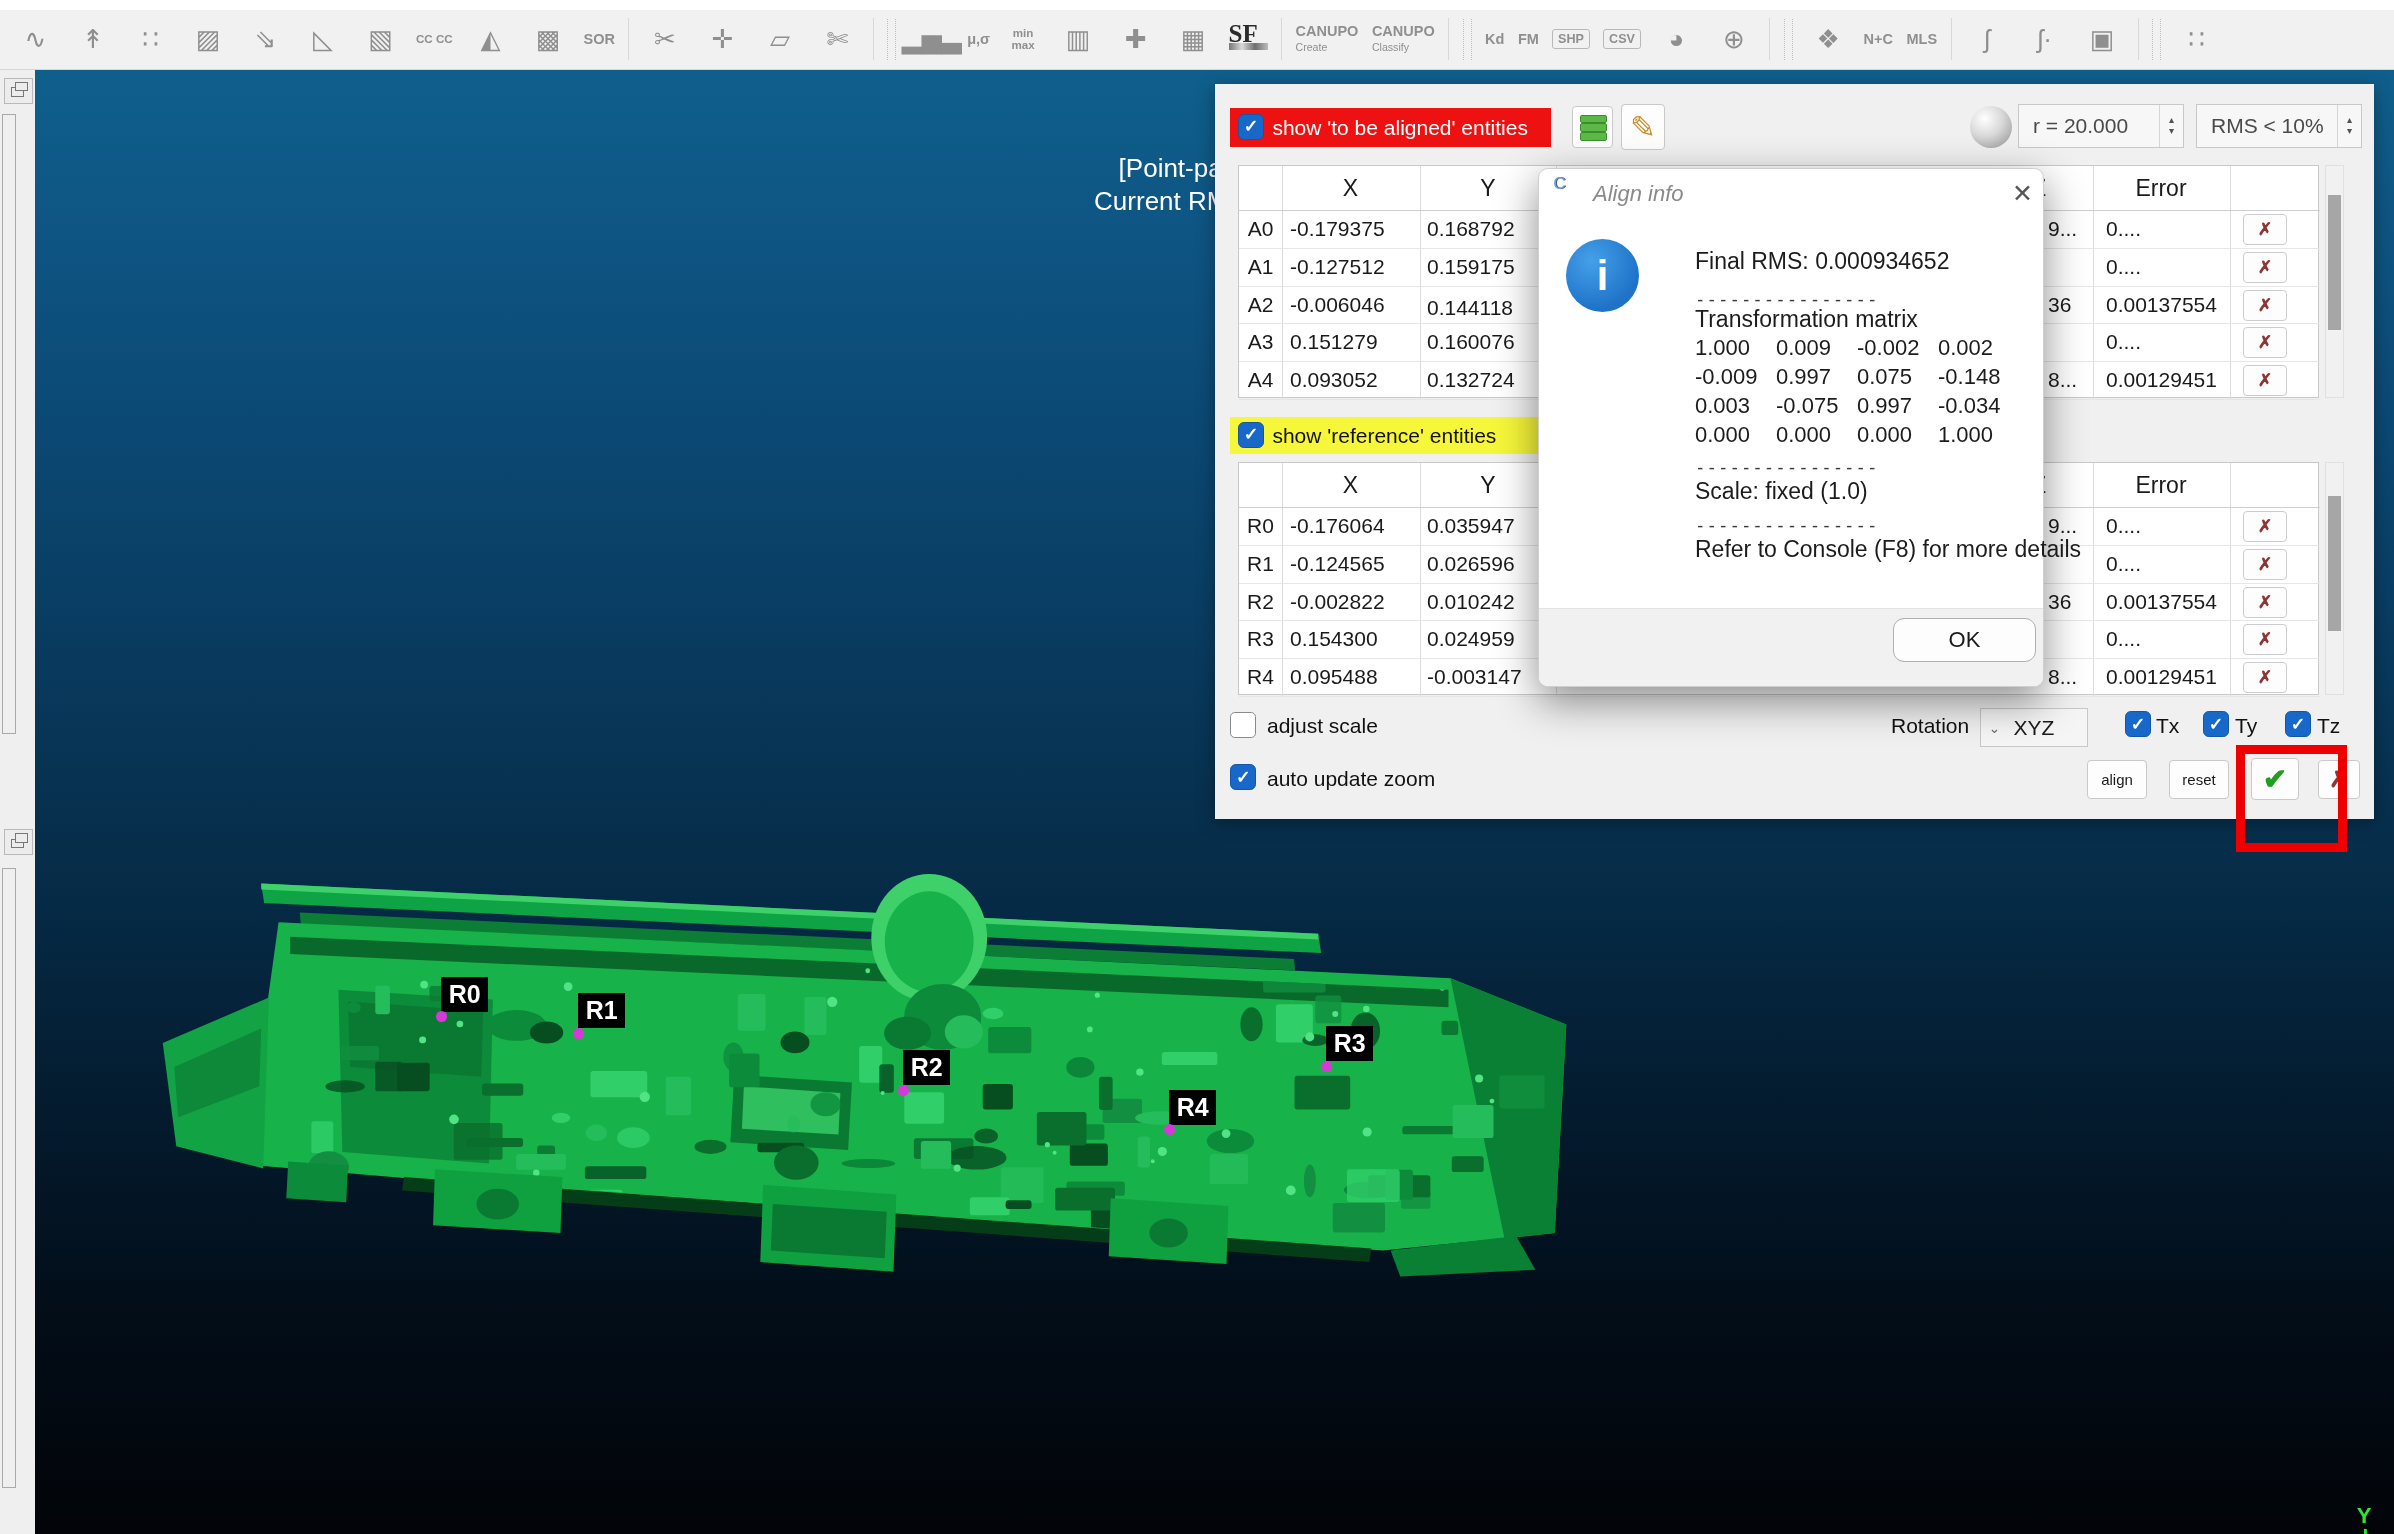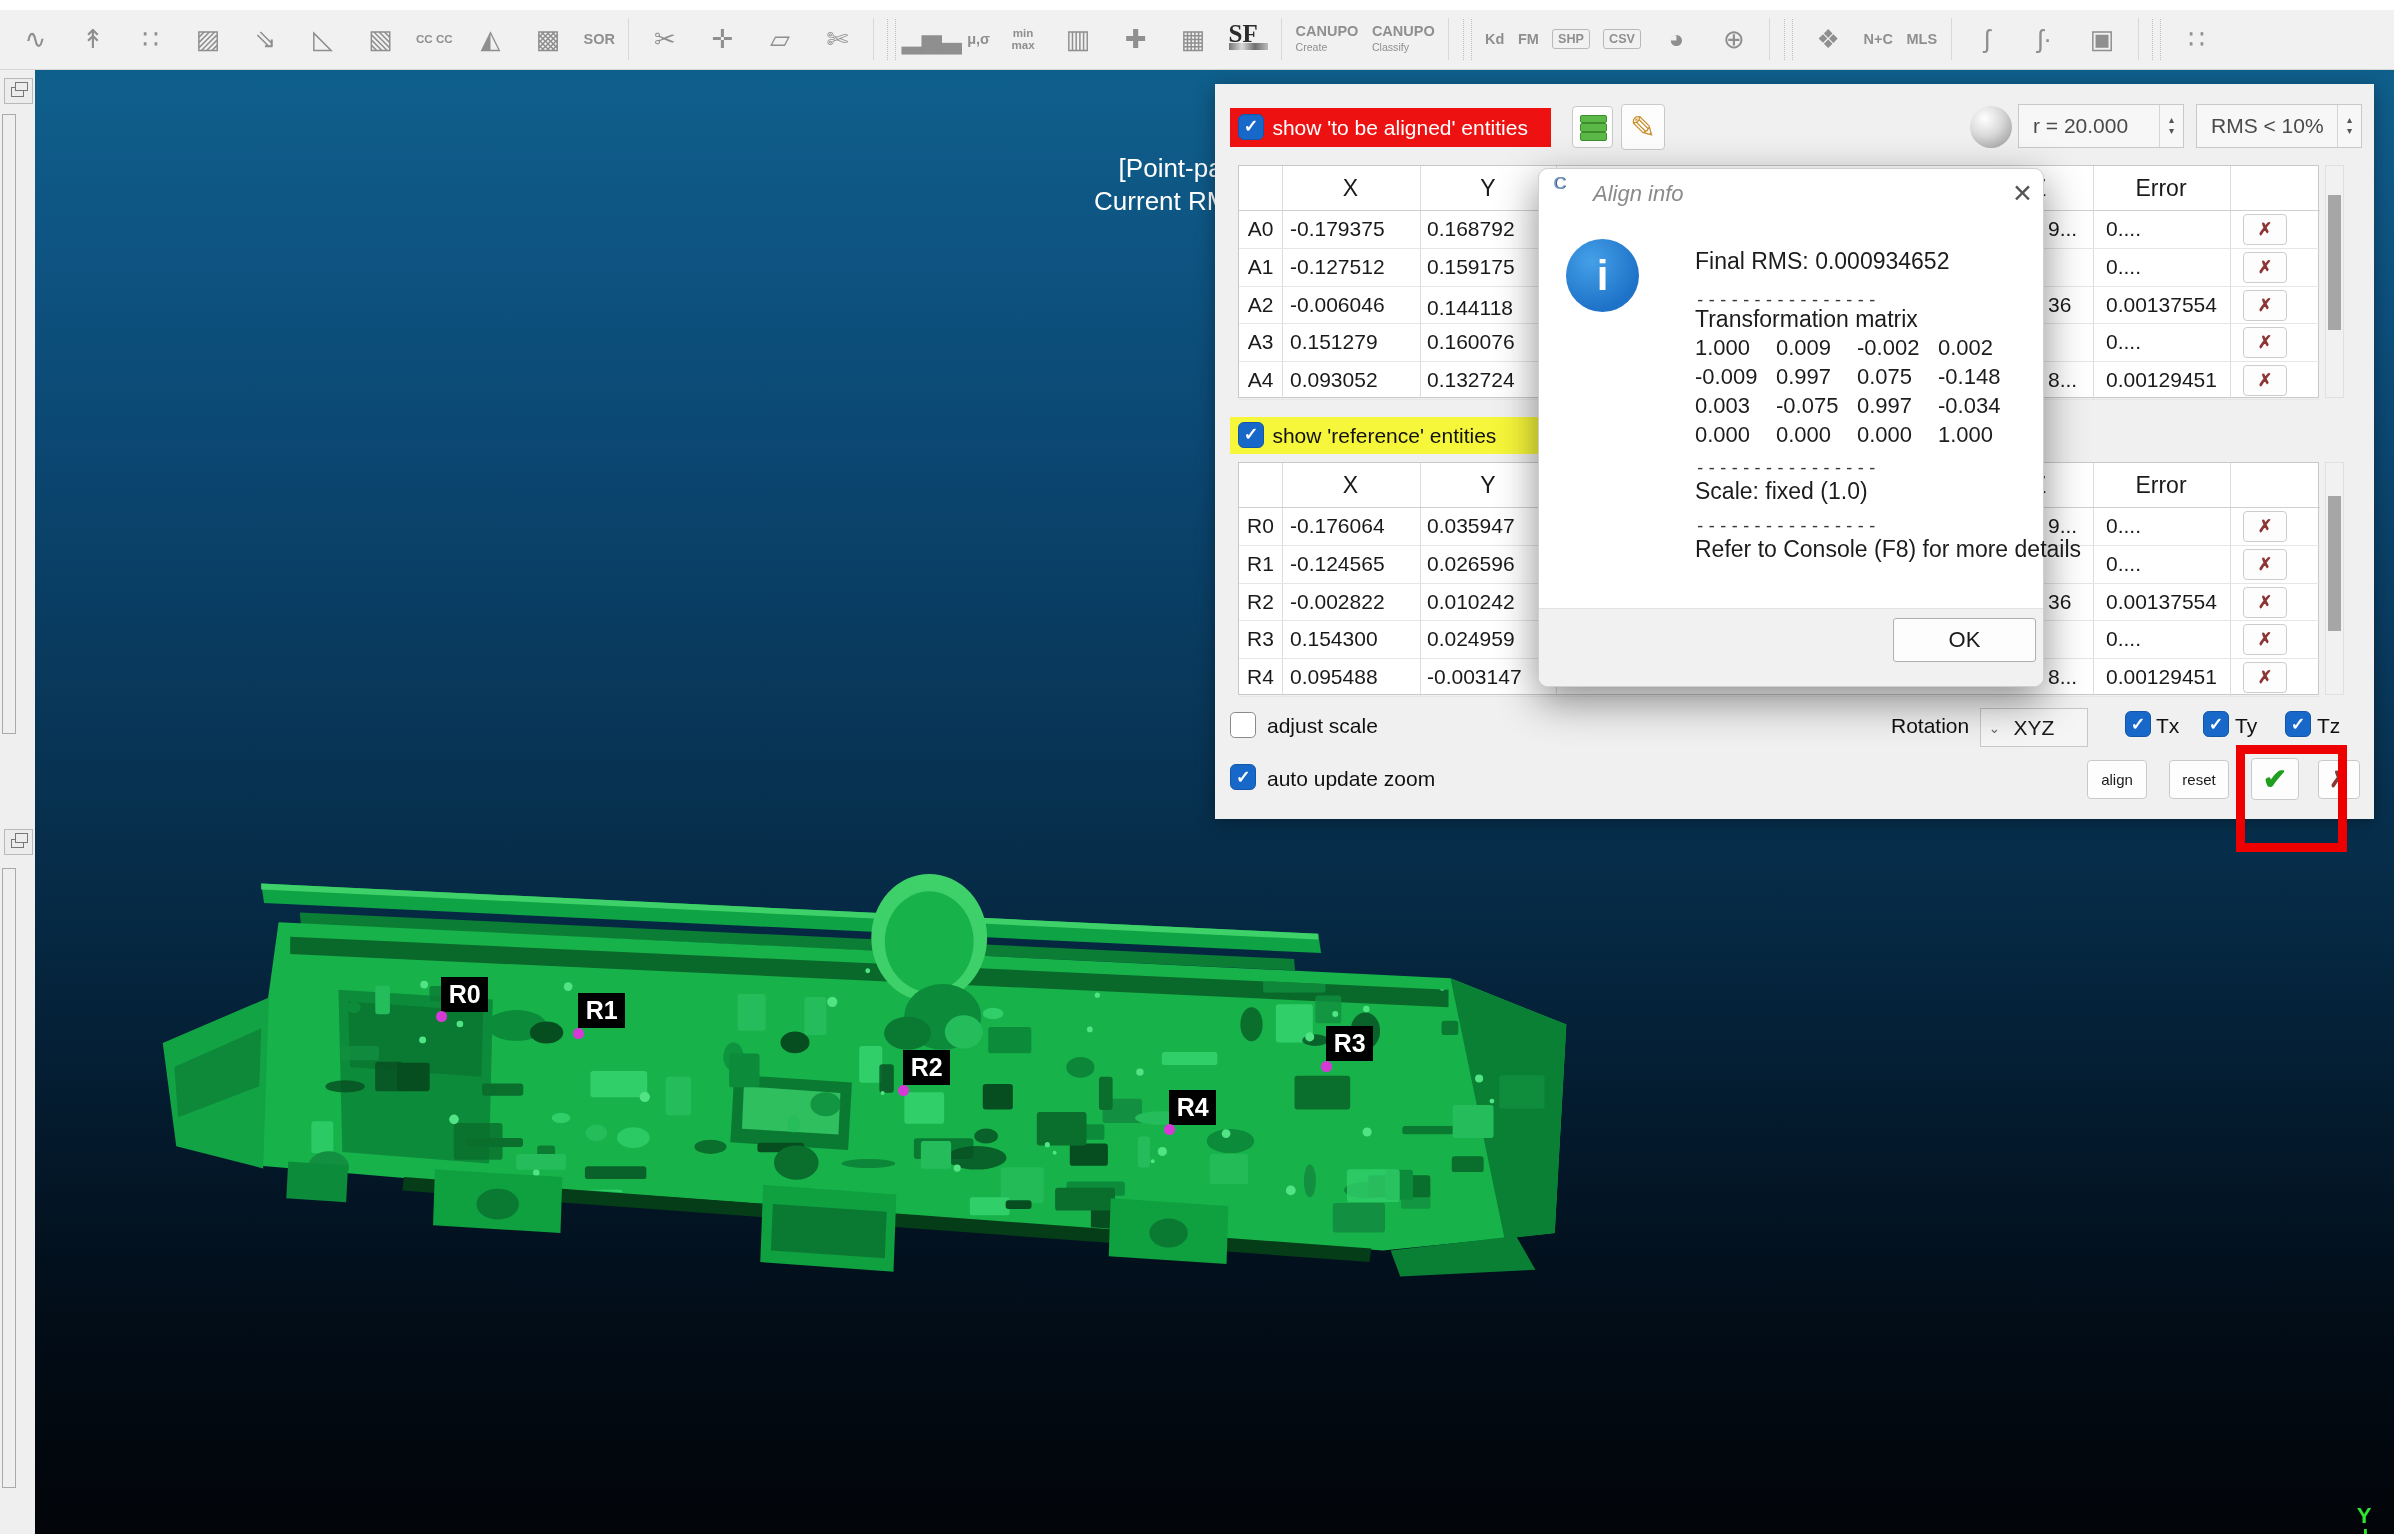--- a/index.html
+++ b/index.html
@@ -68,21 +68,21 @@
   #dlg-close{position:absolute;left:469px;top:9.7px;width:29px;height:29px;color:#555;font-size:25px;
              display:flex;align-items:center;justify-content:center;}
   #dlg-info{position:absolute;left:27px;top:70px;width:73px;height:73px;border-radius:50%;
             background:radial-gradient(circle at 35% 30%,#45a0e8,#1e73c8 70%);color:#fff;font-size:42px;font-weight:bold;
             display:flex;align-items:center;justify-content:center;}
   .dtext{position:absolute;left:156px;color:#1c1c1c;font-size:23px;white-space:nowrap;}
   .dsep{position:absolute;left:156px;color:#3a3a3a;font-size:17.4px;font-family:"DejaVu Sans Mono",monospace;letter-spacing:1px;}
   #matrix{position:absolute;left:156px;top:166px;display:grid;grid-template-columns:81px 81px 81px 89px;
           grid-auto-rows:29px;color:#1c1c1c;font-size:22px;}
   #ok-btn{position:absolute;left:354px;top:449px;width:141px;height:42px;background:#fdfdfd;border:1px solid #b0b0b0;
-          border-radius:3px;font-size:22px;color:#1a1a1a;display:flex;align-items:center;justify-content:center;}
+          border-radius:11px;font-size:22px;color:#1a1a1a;display:flex;align-items:center;justify-content:center;}
   
   #redbox{left:2236px;top:745px;width:93px;height:89px;border:9.7px solid #ee0000;z-index:30;pointer-events:none;}
   .stack-icon{width:25px;height:25px;position:relative;}
   .stack-icon div{position:absolute;left:0;width:25px;height:6.8px;background:#5cb847;border:1px solid #3d8d2d;border-radius:1.9px;}
 </style>
 </head>
 <body>
 
 <div id="app">
 

